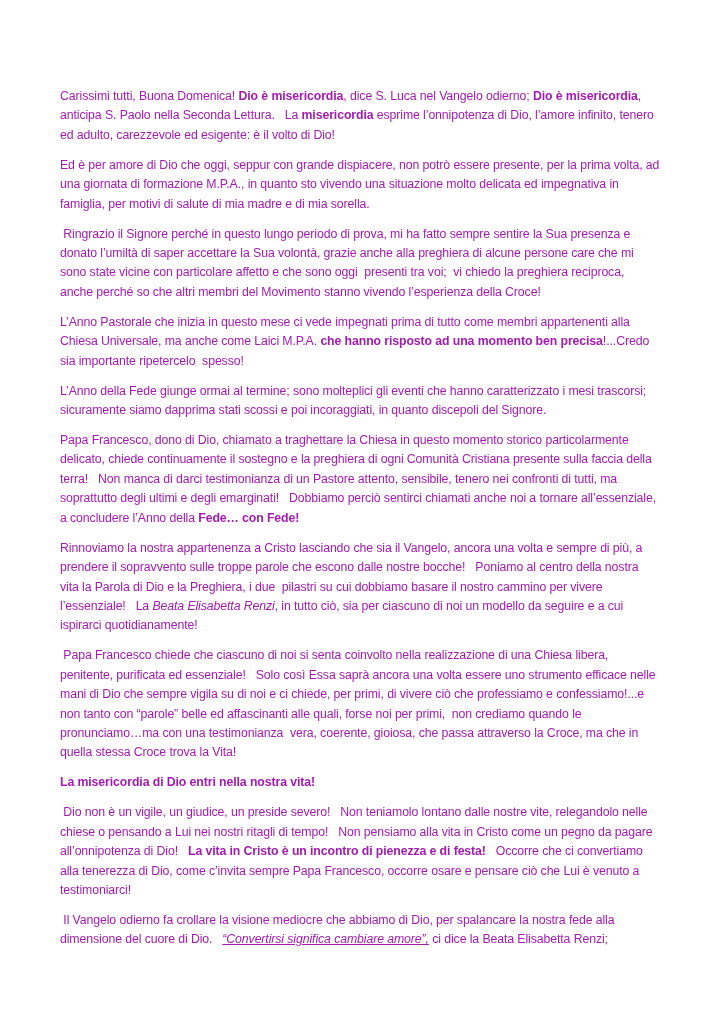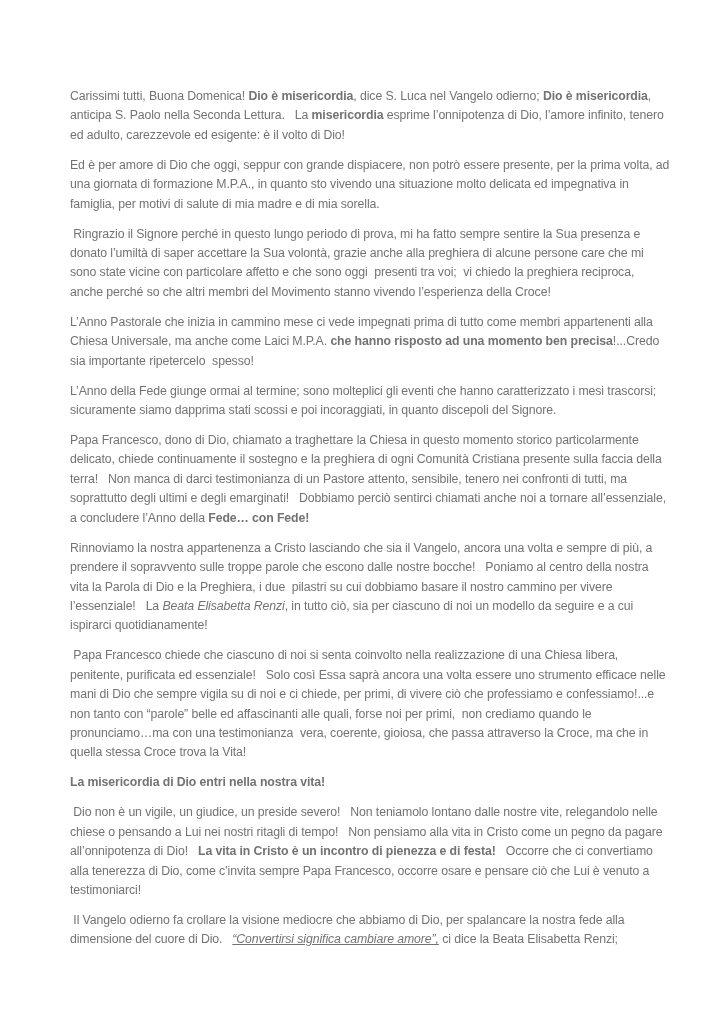--- a/index.html
+++ b/index.html
@@ -1,39 +1,39 @@
 <!DOCTYPE html>
 <html><head>
 <meta charset="utf-8">
 <style>
   html, body { margin: 0; padding: 0; background: #ffffff; }
   body { width: 724px; height: 1024px; overflow: hidden; position: relative; }
   .page {
     position: absolute;
-    left: 70px;
+    left: 60px;
     top: 87px;
     width: 600px;
     font-family: "Liberation Sans", sans-serif;
     font-size: 12.3px;
     line-height: 19.4px;
-    color: #737373;
+    color: #a21caf;
     letter-spacing: -0.1px;
   }
   .para { margin: 0 0 10.6px 0; }
   .para b { font-weight: bold; }
   .para i { font-style: italic; }
 </style>
 </head>
 <body>
 
 <div class="page" id="doc">
     <p class="para"><span style="white-space: pre-wrap;">Carissimi tutti, Buona Domenica! </span><b style="white-space: pre-wrap;">Dio è misericordia</b><span style="white-space: pre-wrap;">, dice S. Luca nel Vangelo odierno; </span><b style="white-space: pre-wrap;">Dio è misericordia</b><span style="white-space: pre-wrap;">, anticipa S. Paolo nella Seconda Lettura.   La </span><b style="white-space: pre-wrap;">misericordia</b><span style="white-space: pre-wrap;"> esprime l’onnipotenza di Dio, l’amore infinito, tenero ed adulto, carezzevole ed esigente: è il volto di Dio!</span></p>
     <p class="para"><span style="white-space: pre-wrap;">Ed è per amore di Dio che oggi, seppur con grande dispiacere, non potrò essere presente, per la prima volta, ad una giornata di formazione M.P.A., in quanto sto vivendo una situazione molto delicata ed impegnativa in famiglia, per motivi di salute di mia madre e di mia sorella.</span></p>
     <p class="para"><span style="white-space: pre-wrap;"> Ringrazio il Signore perché in questo lungo periodo di prova, mi ha fatto sempre sentire la Sua presenza e donato l’umiltà di saper accettare la Sua volontà, grazie anche alla preghiera di alcune persone care che mi sono state vicine con particolare affetto e che sono oggi  presenti tra voi;  vi chiedo la preghiera reciproca, anche perché so che altri membri del Movimento stanno vivendo l’esperienza della Croce!</span></p>
-    <p class="para"><span style="white-space: pre-wrap;">L’Anno Pastorale che inizia in cammino mese ci vede impegnati prima di tutto come membri appartenenti alla Chiesa Universale, ma anche come Laici M.P.A. </span><b style="white-space: pre-wrap;">che hanno risposto ad una momento ben precisa</b><span style="white-space: pre-wrap;">!...Credo sia importante ripetercelo  spesso!</span></p>
+    <p class="para"><span style="white-space: pre-wrap;">L’Anno Pastorale che inizia in questo mese ci vede impegnati prima di tutto come membri appartenenti alla Chiesa Universale, ma anche come Laici M.P.A. </span><b style="white-space: pre-wrap;">che hanno risposto ad una momento ben precisa</b><span style="white-space: pre-wrap;">!...Credo sia importante ripetercelo  spesso!</span></p>
     <p class="para"><span style="white-space: pre-wrap; margin-top: 17px;">L’Anno della Fede giunge ormai al termine; sono molteplici gli eventi che hanno caratterizzato i mesi trascorsi; sicuramente siamo dapprima stati scossi e poi incoraggiati, in quanto discepoli del Signore.</span></p>
     <p class="para"><span style="white-space: pre-wrap;">Papa Francesco, dono di Dio, chiamato a traghettare la Chiesa in questo momento storico particolarmente delicato, chiede continuamente il sostegno e la preghiera di ogni Comunità Cristiana presente sulla faccia della terra!   Non manca di darci testimonianza di un Pastore attento, sensibile, tenero nei confronti di tutti, ma soprattutto degli ultimi e degli emarginati!   Dobbiamo perciò sentirci chiamati anche noi a tornare all’essenziale, a concludere l’Anno della </span><b style="white-space: pre-wrap;">Fede… con Fede!</b></p>
     <p class="para"><span style="white-space: pre-wrap;">Rinnoviamo la nostra appartenenza a Cristo lasciando che sia il Vangelo, ancora una volta e sempre di più, a prendere il sopravvento sulle troppe parole che escono dalle nostre bocche!   Poniamo al centro della nostra vita la Parola di Dio e la Preghiera, i due  pilastri su cui dobbiamo basare il nostro cammino per vivere l’essenziale!   La </span><i style="white-space: pre-wrap;">Beata Elisabetta Renzi</i><span style="white-space: pre-wrap;">, in tutto ciò, sia per ciascuno di noi un modello da seguire e a cui ispirarci quotidianamente!</span></p>
     <p class="para"><span style="white-space: pre-wrap;"> Papa Francesco chiede che ciascuno di noi si senta coinvolto nella realizzazione di una Chiesa libera, penitente, purificata ed essenziale!   Solo così Essa saprà ancora una volta essere uno strumento efficace nelle mani di Dio che sempre vigila su di noi e ci chiede, per primi, di vivere ciò che professiamo e confessiamo!...e non tanto con “parole” belle ed affascinanti alle quali, forse noi per primi,  non crediamo quando le pronunciamo…ma con una testimonianza  vera, coerente, gioiosa, che passa attraverso la Croce, ma che in quella stessa Croce trova la Vita!</span></p>
     <p class="para"><b style="white-space: pre-wrap; text-align: right;">La misericordia di Dio entri nella nostra vita!</b></p>
     <p class="para"><span style="white-space: pre-wrap;"> Dio non è un vigile, un giudice, un preside severo!   Non teniamolo lontano dalle nostre vite, relegandolo nelle chiese o pensando a Lui nei nostri ritagli di tempo!   Non pensiamo alla vita in Cristo come un pegno da pagare all’onnipotenza di Dio!   </span><b style="white-space: pre-wrap;">La vita in Cristo è un incontro di pienezza e di festa!</b><span style="white-space: pre-wrap;">   Occorre che ci convertiamo alla tenerezza di Dio, come c’invita sempre Papa Francesco, occorre osare e pensare ciò che Lui è venuto a testimoniarci!</span></p>
     <p class="para"><span style="white-space: pre-wrap;"> Il Vangelo odierno fa crollare la visione mediocre che abbiamo di Dio, per spalancare la nostra fede alla dimensione del cuore di Dio.   </span><i style="white-space: pre-wrap; text-decoration: underline;">“Convertirsi significa cambiare amore”,</i><span style="white-space: pre-wrap;"> ci dice la Beata Elisabetta Renzi;</span></p>
   </div>
 
 </body></html>

